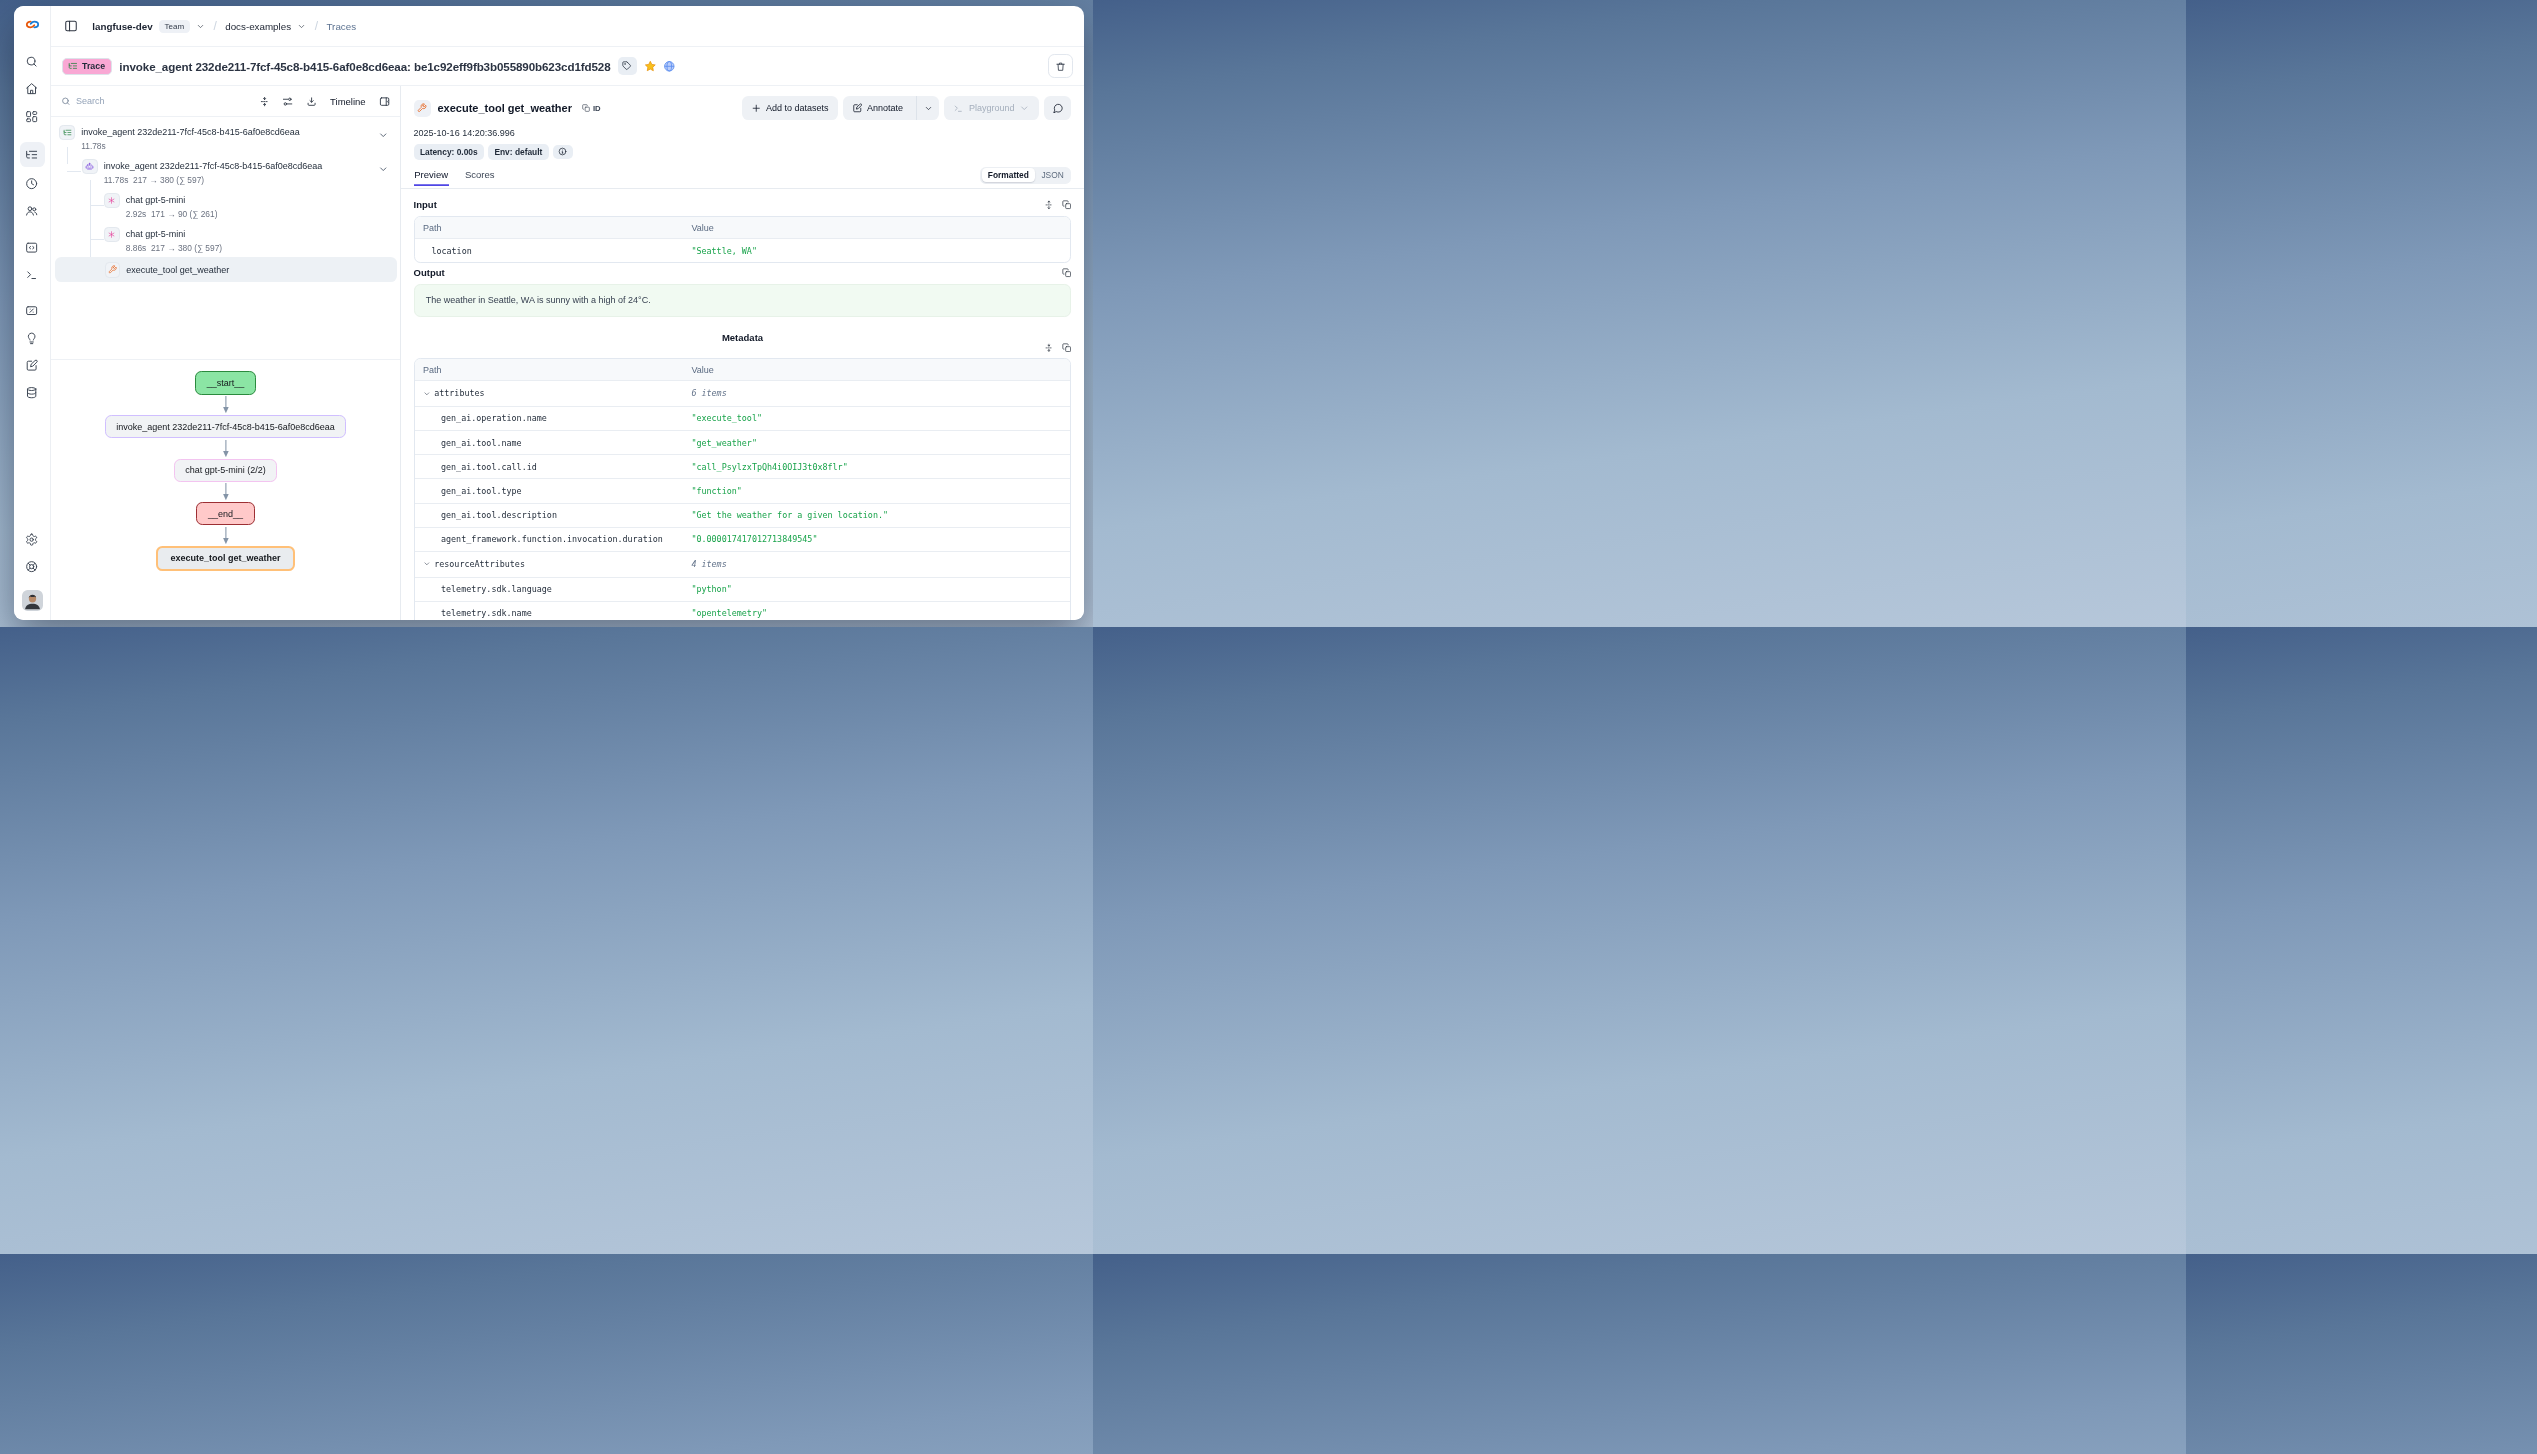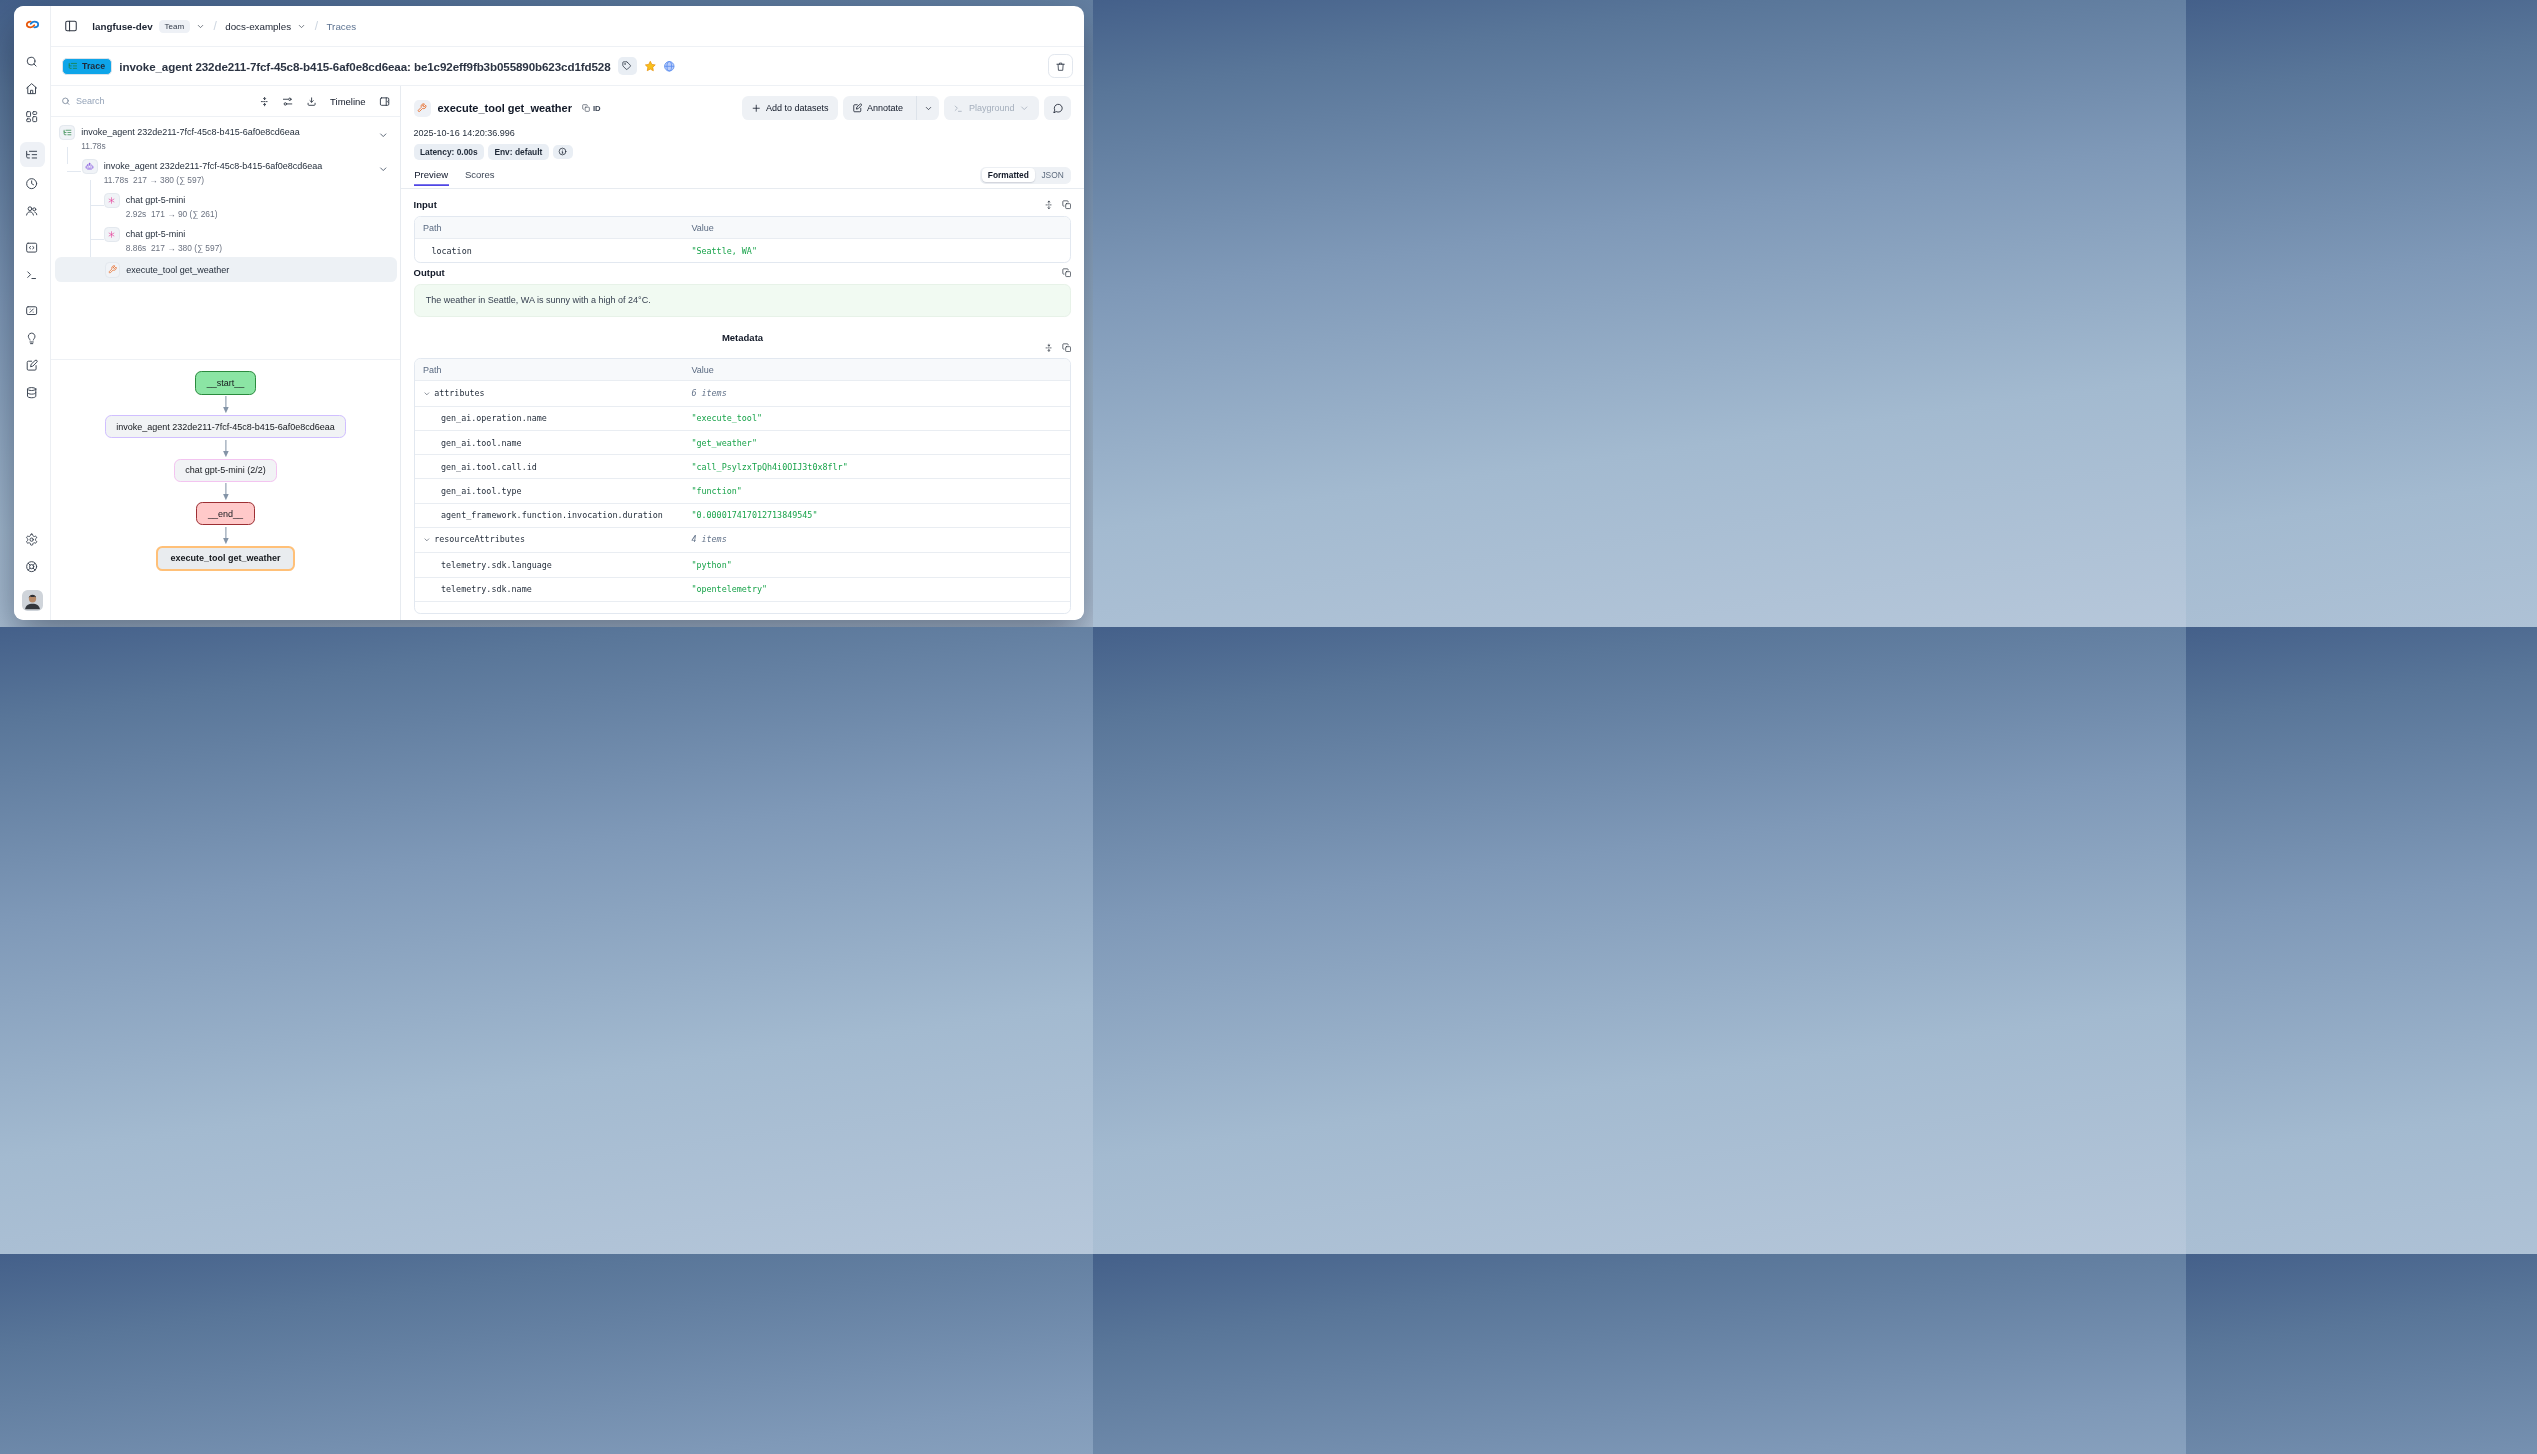--- a/index.html
+++ b/index.html
@@ -48,21 +48,21 @@
   .crumb-slash { color: #ccd5df; font-size: 12px; font-weight: 300; margin: 0 2.1px; }
   .crumb-project { font-size: 9.8px; font-weight: 500; color: #1b2230; cursor: pointer; }
   .crumb-section { font-size: 9.8px; font-weight: 500; color: #5d7391; cursor: pointer; }
   
   .tracebar {
     height: 39px; flex: none; display: flex; align-items: center;
     padding: 0 11.2px; gap: 7px; border-bottom: 0.7px solid #eef1f5;
   }
   .trace-chip {
     display: flex; align-items: center; gap: 4.2px; border: 0.7px solid #dde3ea;
-    border-radius: 4.9px; padding: 2.8px 6.3px 2.8px 4.9px; background: #0ea5e9;
+    border-radius: 4.9px; padding: 2.8px 6.3px 2.8px 4.9px; background: #f9a8d4;
   }
   .trace-chip svg { width: 9.8px; height: 9.8px; color: #1d7f38; }
   .trace-chip span { font-size: 8.8px; font-weight: 600; color: #1f2937; }
   .trace-title { font-size: 11.6px; font-weight: 700; color: #2b3342; letter-spacing: -0.1px; white-space: nowrap; }
   .mini-btn {
     width: 19px; height: 18px; border-radius: 4.9px; background: #e9eef4;
     display: flex; align-items: center; justify-content: center; color: #1f2937; cursor: pointer;
   }
   .mini-btn svg { width: 9.8px; height: 9.8px; }
   .bare-btn { display: flex; align-items: center; cursor: pointer; }
@@ -708,20 +708,26 @@
                   <span class="kv-val">"call_PsylzxTpQh4i0OIJ3t0x8flr"</span>
                 </div>
                 <div class="kv-row">
                   <span class="kv-path indent1">
                     <span>gen_ai.tool.type</span>
                   </span>
                   <span class="kv-val">"function"</span>
                 </div>
                 <div class="kv-row">
                   <span class="kv-path indent1">
+                    <span>gen_ai.tool.description</span>
+                  </span>
+                  <span class="kv-val">"Get the weather for a given location."</span>
+                </div>
+                <div class="kv-row">
+                  <span class="kv-path indent1">
                     <span>agent_framework.function.invocation.duration</span>
                   </span>
                   <span class="kv-val">"0.000017417012713849545"</span>
                 </div>
                 <div class="kv-row">
                   <span class="kv-path">
                     <span class="gchev"><svg class="ln" viewBox="0 0 24 24">
                         <path d="m6 9 6 6 6-6"></path>
                       </svg></span>
                     <span>resourceAttributes</span>

